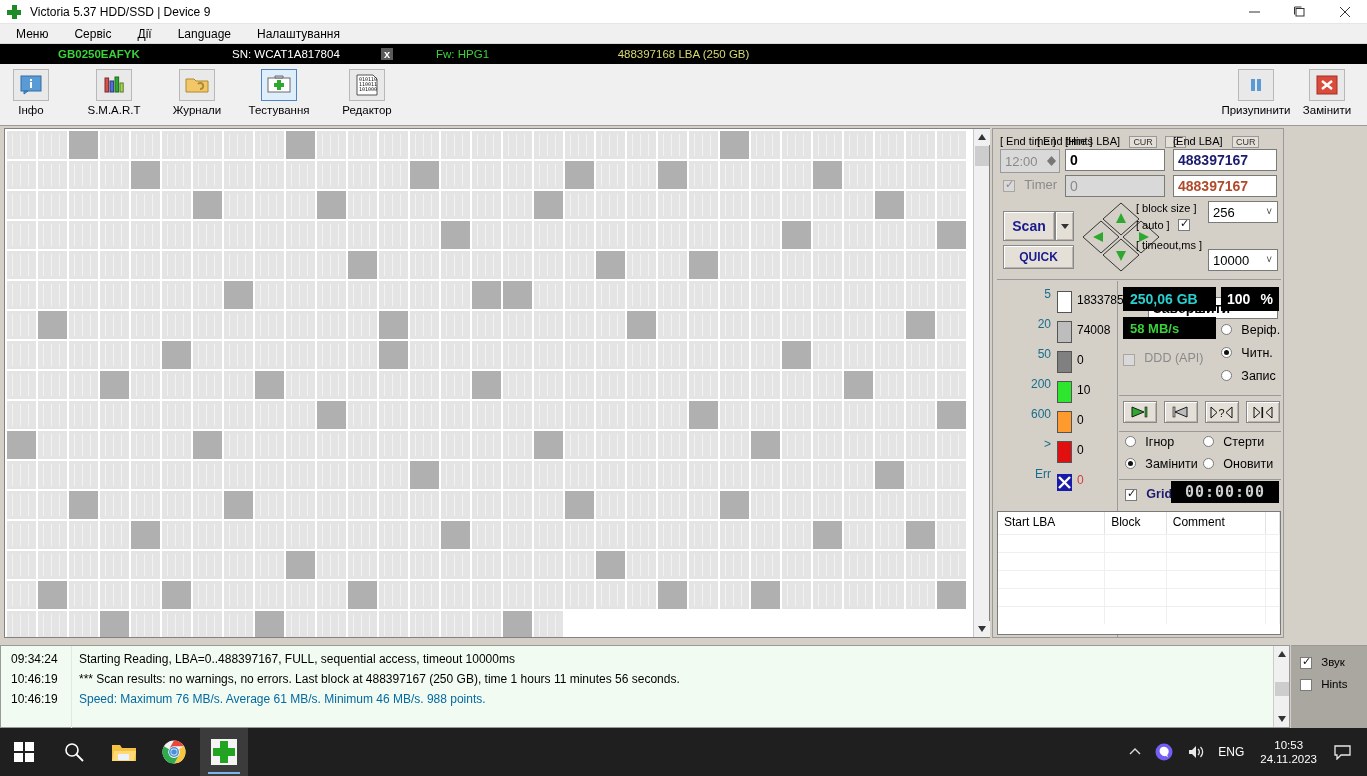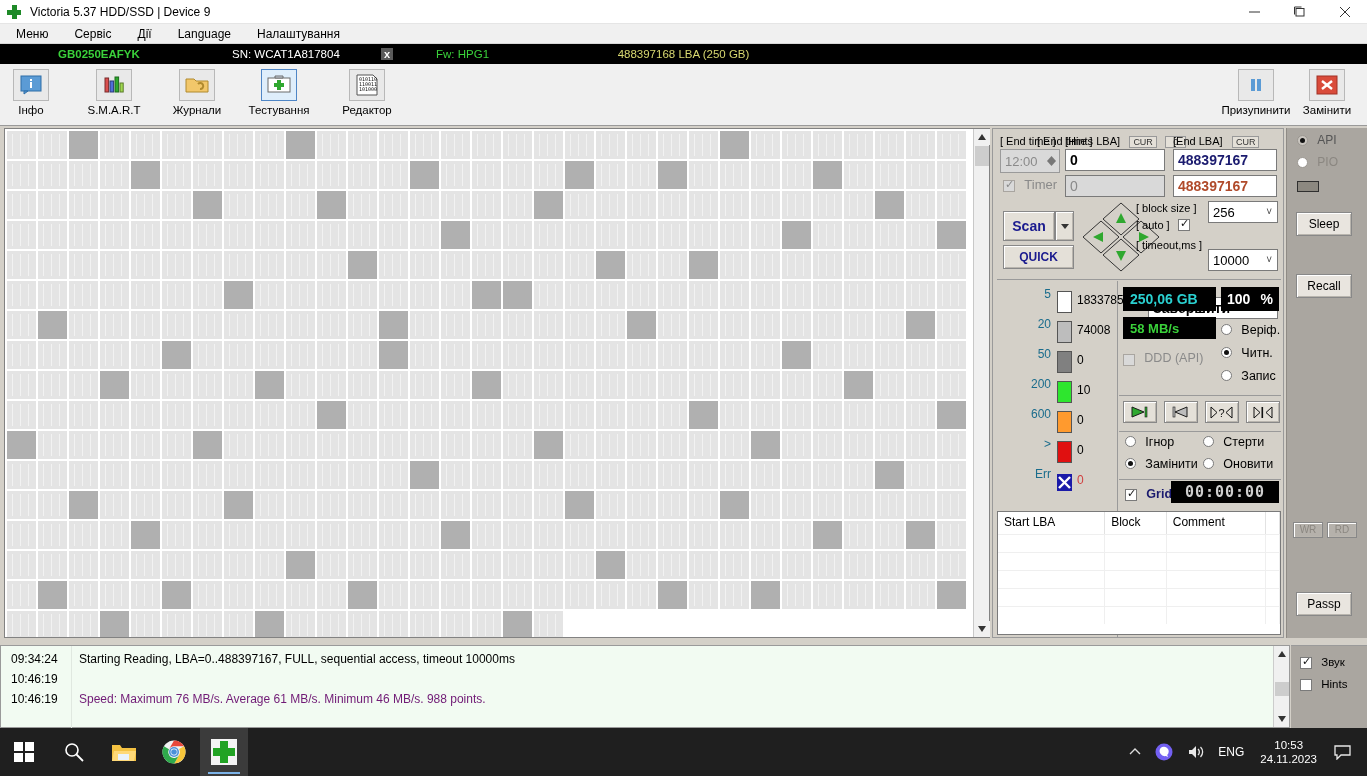--- a/index.html
+++ b/index.html
@@ -2897,50 +2897,35 @@
           <div class="drow">
             <div class="dcell" style="width: 108px;"></div>
             <div class="dcell" style="width: 62px;"></div>
             <div class="dcell" style="width: 100px;"></div>
             <div class="dcell" style="width: 14px;"></div>
           </div>
         </div>
     </div>
   </div>
 
-  <div class="rstrip">
-    <div class="g" style="left:10px; top:5px;">
-      <span class="radio on" style="border-color:#9b9791;background:#c9c5bf;"></span>
-      <span style="font-size:12px;color:#555;margin-left:6px;vertical-align:1px;">API</span>
-    </div>
-    <div class="g" style="left:10px; top:27px;">
-      <span class="radio" style="border-color:#9b9791;"></span>
-      <span style="font-size:12px;color:#8b8781;margin-left:6px;vertical-align:1px;">PIO</span>
-    </div>
-    <div class="g" style="left:10px; top:53px; width:22px; height:11px; background:#8c8880; border:1px solid #2f2f2f;"></div>
-    <div class="g btn3d" style="left:9px; top:84px; width:56px; height:24px; line-height:22px; background:#e9e5df;">Sleep</div>
-    <div class="g btn3d" style="left:9px; top:146px; width:56px; height:24px; line-height:22px; background:#e9e5df;">Recall</div>
-    <div class="g btn3d" style="left:6px; top:394px; width:30px; height:16px; line-height:14px; font-size:10px; color:#8b8781; background:#b5b1ab;">WR</div>
-    <div class="g btn3d" style="left:40px; top:394px; width:30px; height:16px; line-height:14px; font-size:10px; color:#8b8781; background:#b5b1ab;">RD</div>
-    <div class="g btn3d" style="left:9px; top:464px; width:56px; height:24px; line-height:22px; background:#e9e5df;">Passp</div>
-  </div>
 
   <div class="logwrap">
     <div class="logsep"></div>
     <div id="loglines" style="position:absolute; left:0; top:3px; width:1270px;">
         <div class="logline">
           <span class="t">09:34:24</span>
           <span class="m" style="color: rgb(0, 0, 0);">Starting Reading, LBA=0..488397167, FULL, sequential access, timeout 10000ms</span>
         </div>
         <div class="logline">
           <span class="t">10:46:19</span>
+          <span class="m" style="color: rgb(0, 0, 0);">*** Scan results: no warnings, no errors. Last block at 488397167 (250 GB), time 1 hours 11 minutes 56 seconds.</span>
         </div>
         <div class="logline">
           <span class="t">10:46:19</span>
-          <span class="m" style="color: #701a75;">Speed: Maximum 76 MB/s. Average 61 MB/s. Minimum 46 MB/s. 988 points.</span>
+          <span class="m" style="color: #0369a1;">Speed: Maximum 76 MB/s. Average 61 MB/s. Minimum 46 MB/s. 988 points.</span>
         </div>
       </div>
     <div class="logscroll">
       <div class="arrow">
         <svg width="8" height="6">
             <polygon points="4,0 8,6 0,6" fill="#333"></polygon>
           </svg>
       </div>
       <div class="thumb"></div>
       <div class="arrow bot">

